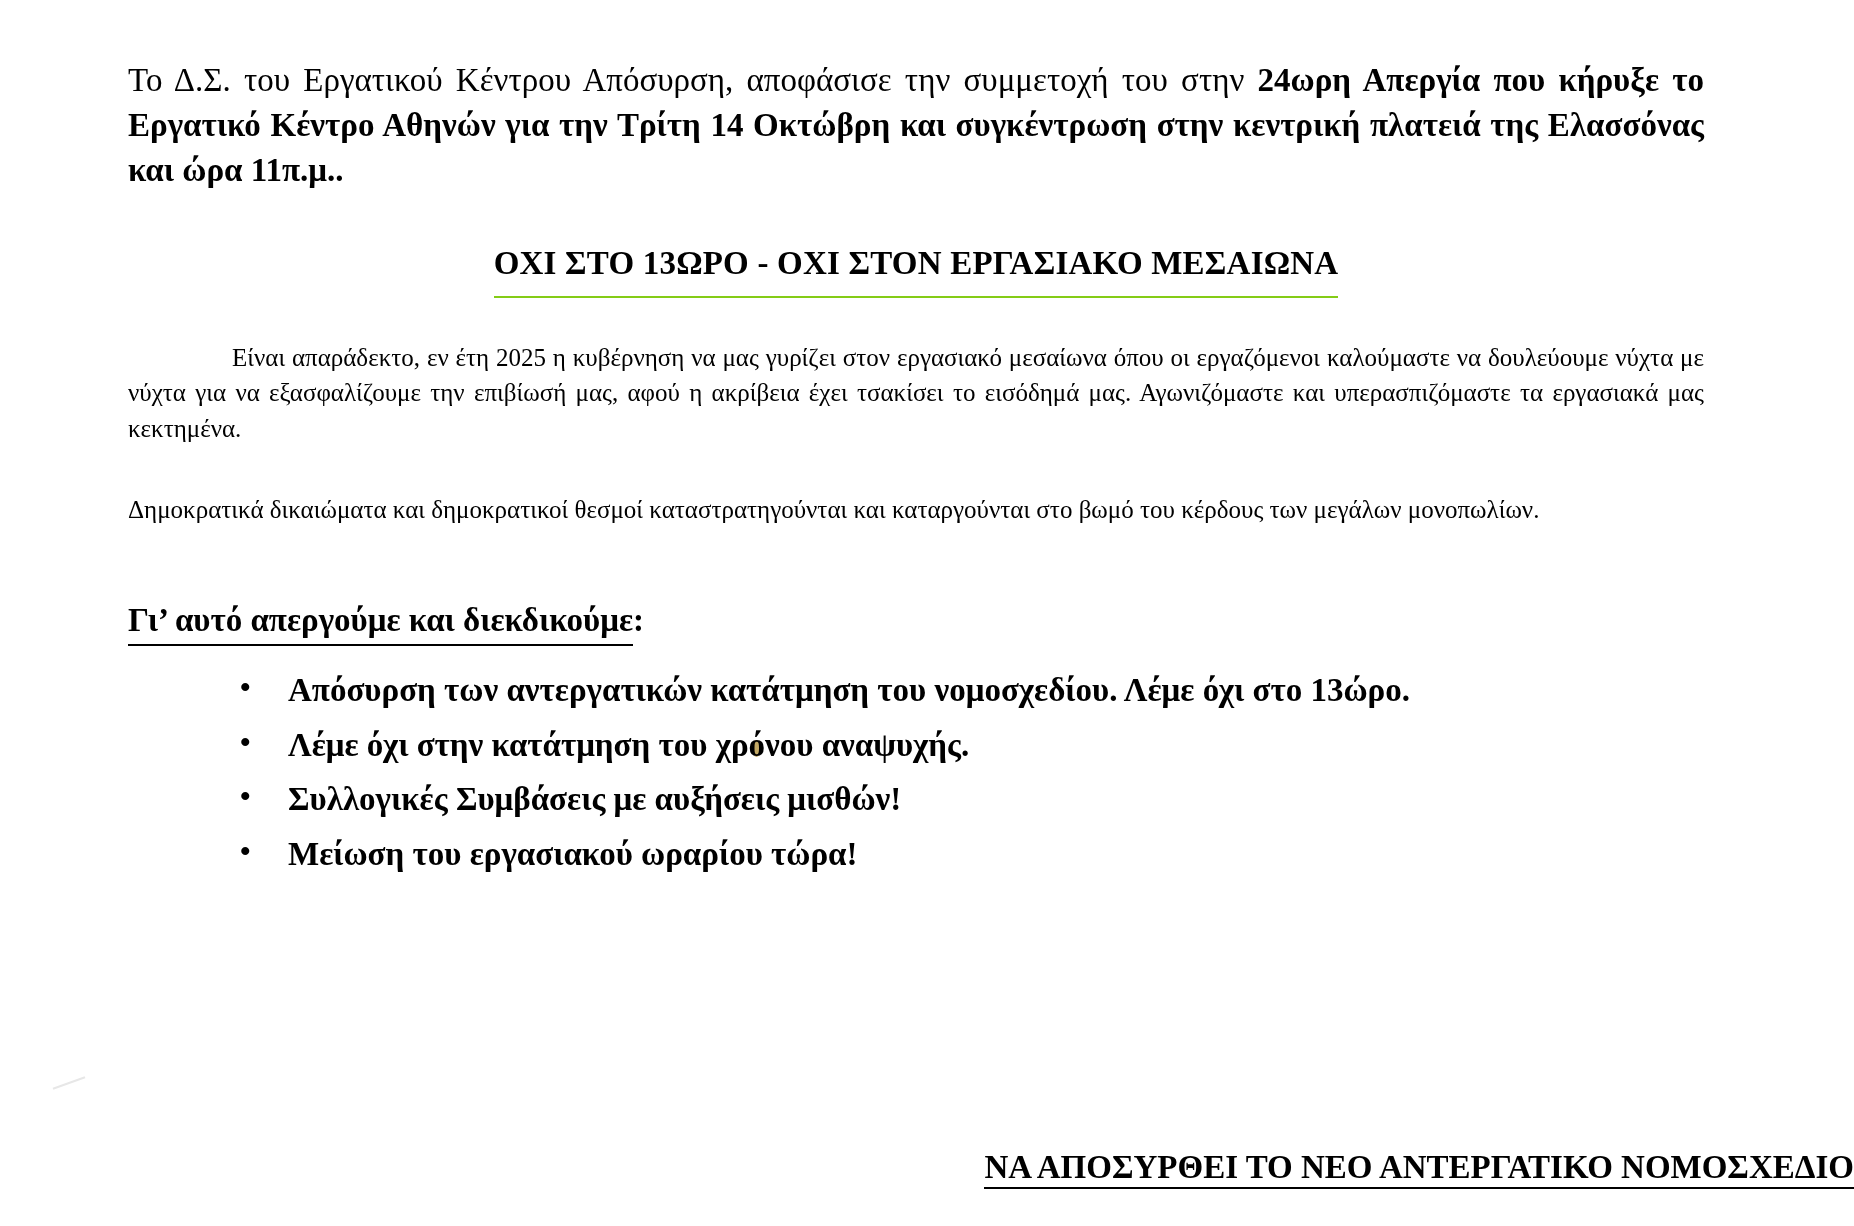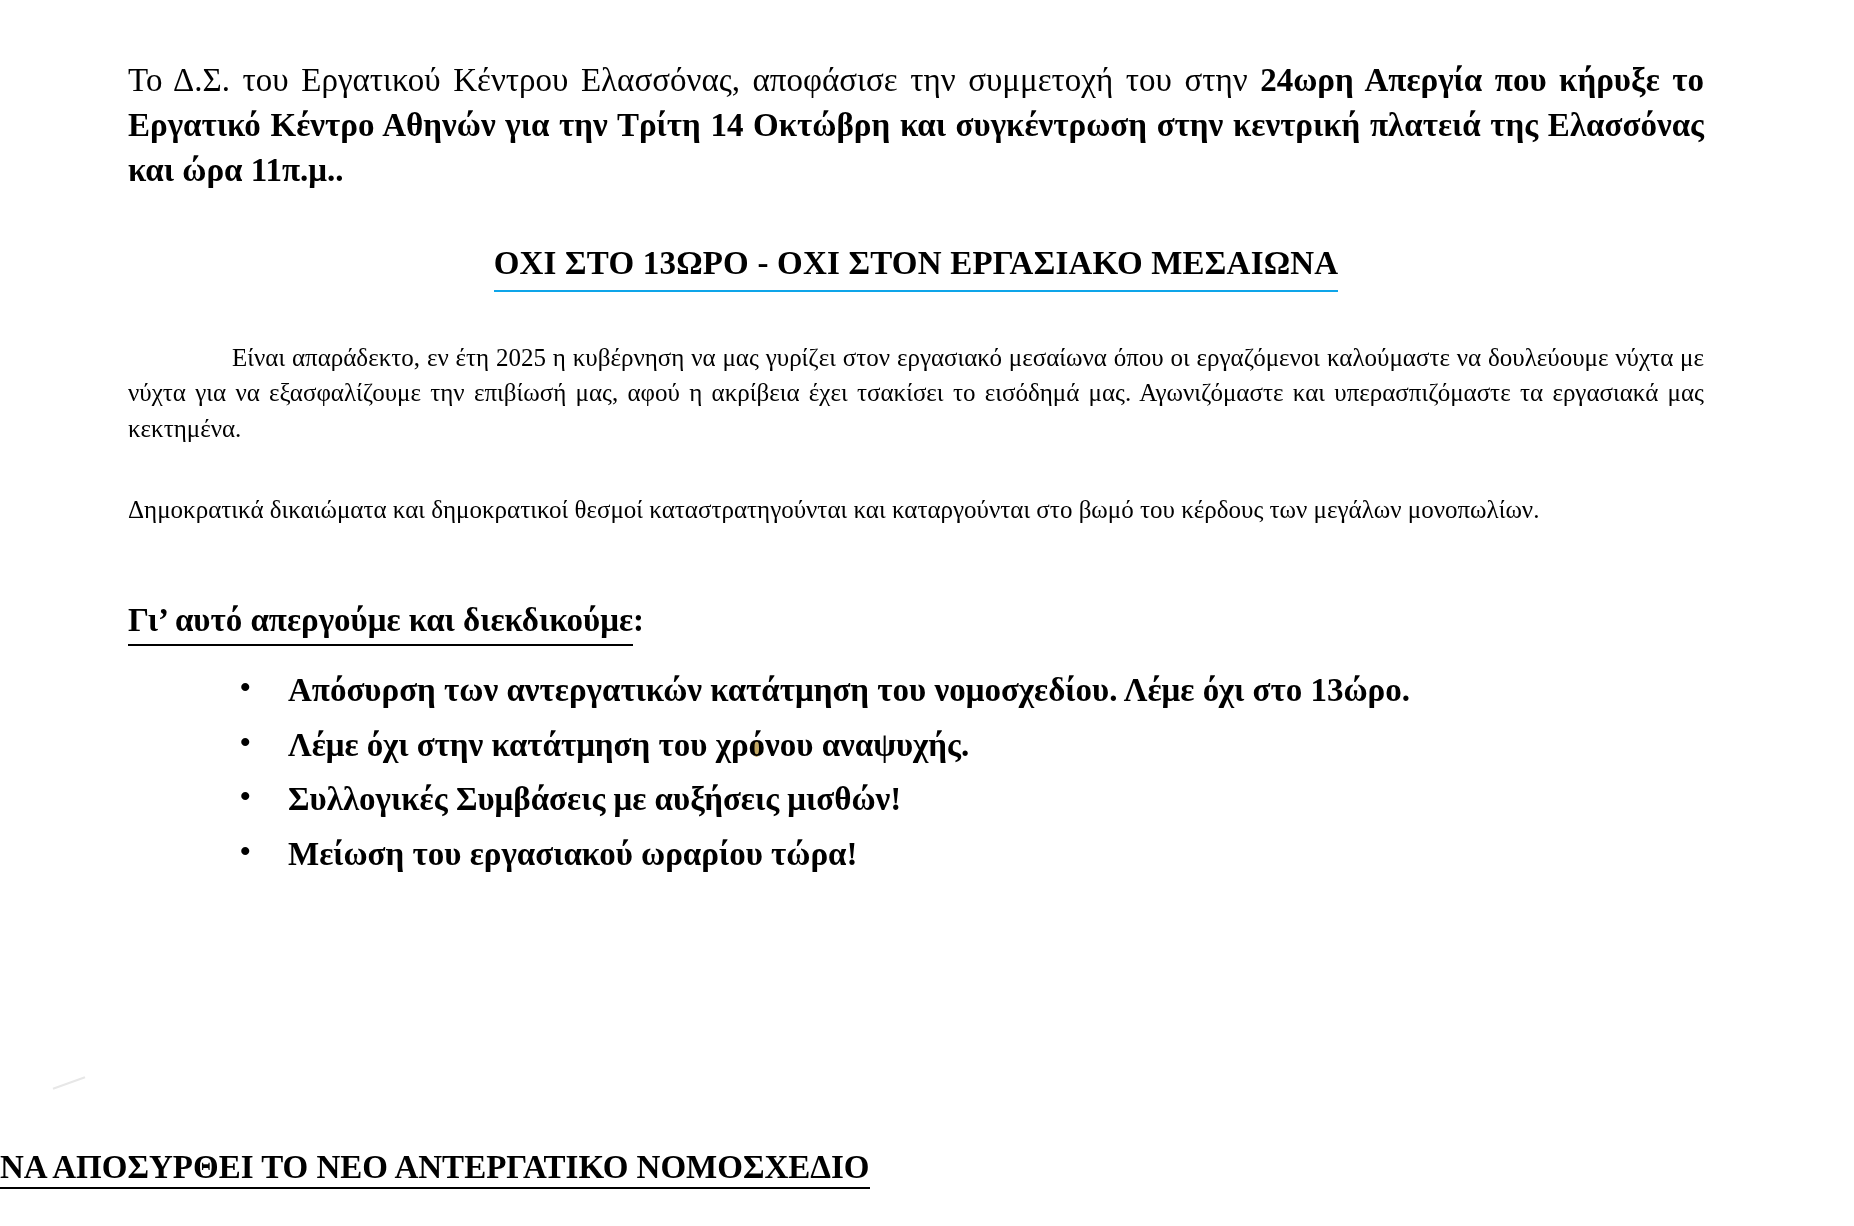--- a/index.html
+++ b/index.html
@@ -38,22 +38,22 @@
   }
 
   .headline {
     margin: 52px 0 0 0;
     text-align: center;
     font-size: 33px;
     font-weight: bold;
     letter-spacing: 0.2px;
   }
   .headline span {
-    border-bottom: 2px solid #0ea5e9;
-    padding-bottom: 9px;
+    border-bottom: 2px solid #84cc16;
+    padding-bottom: 15px;
     text-align: right;
   }
 
   .para {
     margin: 58px 0 0 0;
     font-size: 25px;
     line-height: 1.42;
     text-align: justify;
   }
   .para.indent {
@@ -95,21 +95,21 @@
   }
   ul.demands li .reg {
     font-weight: bold;
   }
 
   .footer-line {
     position: absolute;
     left: 0;
     right: 0;
     bottom: 40px;
-    text-align: left;
+    text-align: right;
     font-size: 33px;
     font-weight: bold;
   }
   .footer-line span {
     border-bottom: 2px solid #000;
     padding-bottom: 2px;
   }
 
   .speck {
     position: absolute;
@@ -129,21 +129,21 @@
     left: 52px;
     top: 1082px;
     transform: rotate(-20deg);
   }
 </style>
 </head>
 <body>
 
 <div class="page">
 
-  <p class="intro"><span class="lead">Το Δ.Σ. του Εργατικού Κέντρου Ελασσόνας,  αποφάσισε την συμμετοχή του στην </span><span class="bold">24ωρη Απεργία που κήρυξε το Εργατικό Κέντρο Αθηνών για την Τρίτη 14 Οκτώβρη και συγκέντρωση στην κεντρική πλατειά της Ελασσόνας και ώρα 11π.μ..</span></p>
+  <p class="intro"><span class="lead">Το Δ.Σ. του Εργατικού Κέντρου Απόσυρση,  αποφάσισε την συμμετοχή του στην </span><span class="bold">24ωρη Απεργία που κήρυξε το Εργατικό Κέντρο Αθηνών για την Τρίτη 14 Οκτώβρη και συγκέντρωση στην κεντρική πλατειά της Ελασσόνας και ώρα 11π.μ..</span></p>
 
   <h1 class="headline"><span>ΟΧΙ ΣΤΟ 13ΩΡΟ - ΟΧΙ ΣΤΟΝ ΕΡΓΑΣΙΑΚΟ ΜΕΣΑΙΩΝΑ</span></h1>
 
   <p class="para indent">Είναι απαράδεκτο, εν έτη 2025 η κυβέρνηση να μας γυρίζει στον εργασιακό μεσαίωνα όπου οι εργαζόμενοι καλούμαστε να δουλεύουμε νύχτα με νύχτα για να εξασφαλίζουμε την επιβίωσή μας, αφού η ακρίβεια έχει τσακίσει το εισόδημά μας. Αγωνιζόμαστε και υπερασπιζόμαστε τα εργασιακά μας κεκτημένα.</p>
 
   <p class="para second">Δημοκρατικά δικαιώματα και δημοκρατικοί θεσμοί καταστρατηγούνται και καταργούνται στο βωμό του κέρδους των μεγάλων μονοπωλίων.</p>
 
   <div class="speck"></div>
 
   <p class="demand-intro"><span class="u">Γι’ αυτό απεργούμε και διεκδικούμε</span><span>:</span></p>

